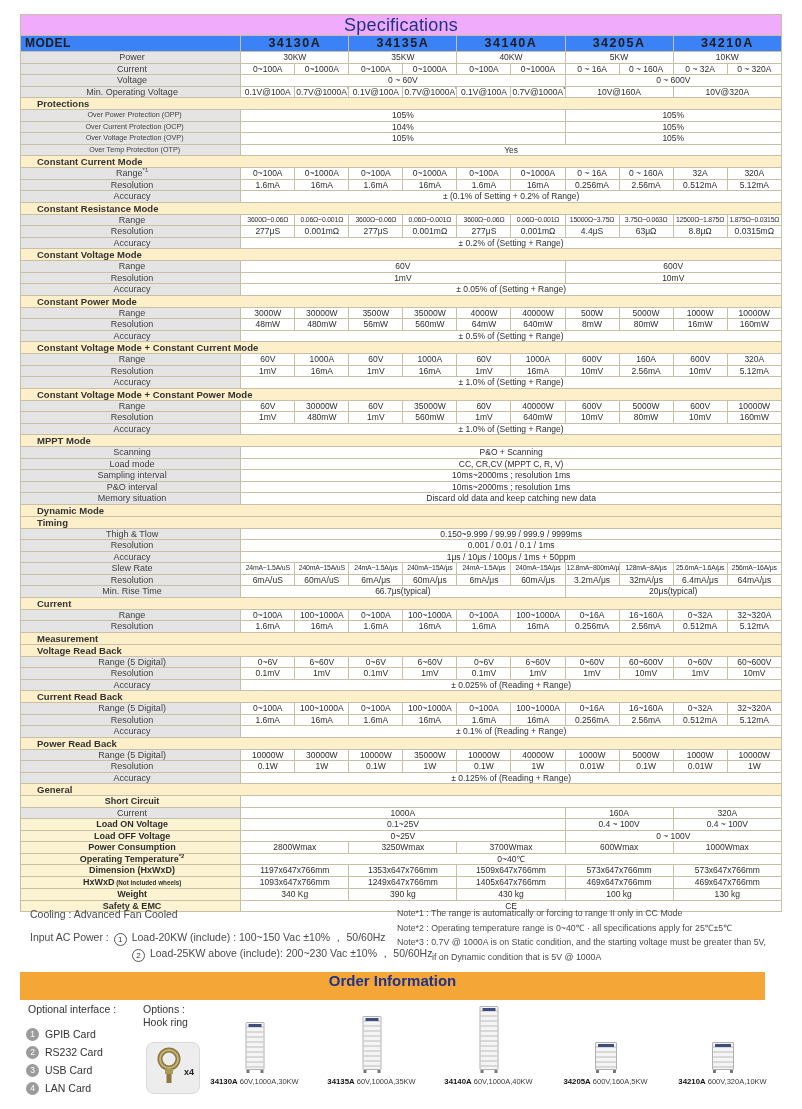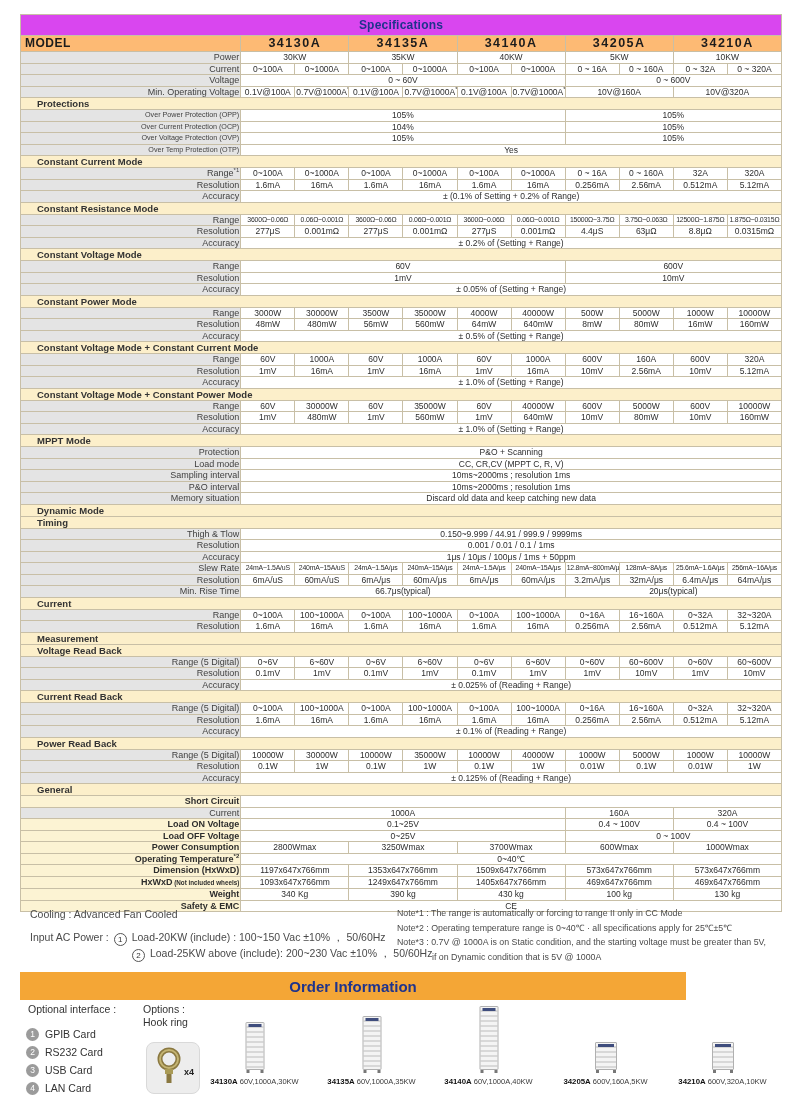--- a/index.html
+++ b/index.html
@@ -6,41 +6,41 @@
   body{
     width:802px;height:1109px;position:relative;background:#fff;
     font-family:"Liberation Sans", sans-serif;color:#2d2d2d;overflow:hidden;
   }
   
   .spec-table{position:absolute;left:20px;top:14px;width:762px;border-collapse:collapse;table-layout:fixed;}
   .spec-table td{
     border:1px solid #c8bfa6;font-size:8.5px;line-height:10.5px;padding:0 1px;
     text-align:center;white-space:nowrap;overflow:hidden;color:#2d2d2d;
   }
-  td.title{background:#d946ef;color:#1e338c;font-weight:bold;font-size:12px;line-height:20px;letter-spacing:.2px;}
-  .model-row td{background:#fdba74;font-weight:bold;font-size:12.5px;letter-spacing:1.5px;color:#1c1c1c;line-height:15px;}
+  td.title{background:#f0abfc;color:#1e338c;font-weight:normal;font-size:18px;line-height:20px;letter-spacing:.2px;}
+  .model-row td{background:#3b82f6;font-weight:bold;font-size:12.5px;letter-spacing:1.5px;color:#1c1c1c;line-height:15px;}
   .model-row td.mlabel{text-align:left;padding-left:4px;font-size:12px;letter-spacing:.5px;}
-  td.lbl{background:#e4e4e4;text-align:right;padding-left:4px;color:#3f3f3f;font-size:9px;}
+  td.lbl{background:#e4e4e4;text-align:center;padding-left:4px;color:#3f3f3f;font-size:9px;}
   td.lbl.bold{background:#fcf3d3;font-weight:bold;color:#2d2d2d;}
   td.lbl.lsm{font-size:7.2px;padding-left:9px;}
   tr.csm td:not(.lbl){font-size:6.9px;letter-spacing:-.2px;}
   td.sec{background:#fcefca;font-weight:bold;text-align:left;padding-left:16px;font-size:9.5px;line-height:11px;color:#333;}
   .spec-table sup{font-size:6px;line-height:0;}
   .ls-small{font-size:6.3px;font-weight:bold;}
   
   .foot-cool{position:absolute;left:30px;top:908px;font-size:10.5px;color:#4a4a4a;}
   .iac{position:absolute;left:30px;top:930px;font-size:10.5px;color:#4a4a4a;line-height:14px;}
   .iac .line2{padding-left:100px;}
   .circ-o{display:inline-flex;width:11px;height:11px;border-radius:50%;border:1px solid #555;color:#333;
     font-size:8px;line-height:11px;align-items:center;justify-content:center;margin:0 2px;vertical-align:-1px;}
   .notes{position:absolute;left:397px;top:906px;font-size:8.8px;color:#4a4a4a;line-height:14.5px;}
   .notes .cont{padding-left:35px;}
   
-  .order-banner{position:absolute;left:20px;top:972px;width:666px;height:28px;background:#f4a636;
-    display:flex;align-items:center;justify-content:center;font-weight:bold;font-size:15px;color:#1e338c;}
+  .order-banner{position:absolute;left:20px;top:972px;width:745px;height:28px;background:#f4a636;
+    display:flex;align-items:flex-start;justify-content:center;font-weight:bold;font-size:15px;color:#1e338c;}
   
   .opt-label{position:absolute;left:28px;top:1003px;font-size:10.5px;color:#333;}
   .iface{position:absolute;left:26px;top:1025px;}
   .iface-item{display:flex;align-items:center;gap:6px;height:18px;font-size:10.5px;color:#333;}
   .circ{width:13px;height:13px;border-radius:50%;background:#9b9b9b;color:#fff;font-size:8.5px;
     display:inline-flex;align-items:center;justify-content:center;flex:none;}
   .options-label{position:absolute;left:143px;top:1003px;font-size:10.5px;color:#333;line-height:13px;}
   .hook-box{position:absolute;left:146px;top:1042px;width:52px;height:50px;background:#ededed;
     border:1px solid #d9d9d9;border-radius:8px;}
   .hook-box svg{position:absolute;left:8px;top:4px;}
@@ -323,21 +323,21 @@
         <td colspan="1">160mW</td>
       </tr>
       <tr>
         <td class="lbl">Accuracy</td>
         <td colspan="10">± 1.0% of (Setting + Range)</td>
       </tr>
       <tr>
         <td colspan="11" class="sec">MPPT Mode</td>
       </tr>
       <tr>
-        <td class="lbl">Protection</td>
+        <td class="lbl">Scanning</td>
         <td colspan="10">P&amp;O + Scanning</td>
       </tr>
       <tr>
         <td class="lbl">Load mode</td>
         <td colspan="10">CC, CR,CV (MPPT C, R, V)</td>
       </tr>
       <tr>
         <td class="lbl">Sampling interval</td>
         <td colspan="10">10ms~2000ms ; resolution 1ms</td>
       </tr>
@@ -350,21 +350,21 @@
         <td colspan="10">Discard old data and keep catching new data</td>
       </tr>
       <tr>
         <td colspan="11" class="sec">Dynamic Mode</td>
       </tr>
       <tr>
         <td colspan="11" class="sec">Timing</td>
       </tr>
       <tr>
         <td class="lbl">Thigh &amp; Tlow</td>
-        <td colspan="10">0.150~9.999 / 44.91 / 999.9 / 9999ms</td>
+        <td colspan="10">0.150~9.999 / 99.99 / 999.9 / 9999ms</td>
       </tr>
       <tr>
         <td class="lbl">Resolution</td>
         <td colspan="10">0.001 / 0.01 / 0.1 / 1ms</td>
       </tr>
       <tr>
         <td class="lbl">Accuracy</td>
         <td colspan="10">1μs / 10μs / 100μs / 1ms + 50ppm</td>
       </tr>
       <tr class="csm">

